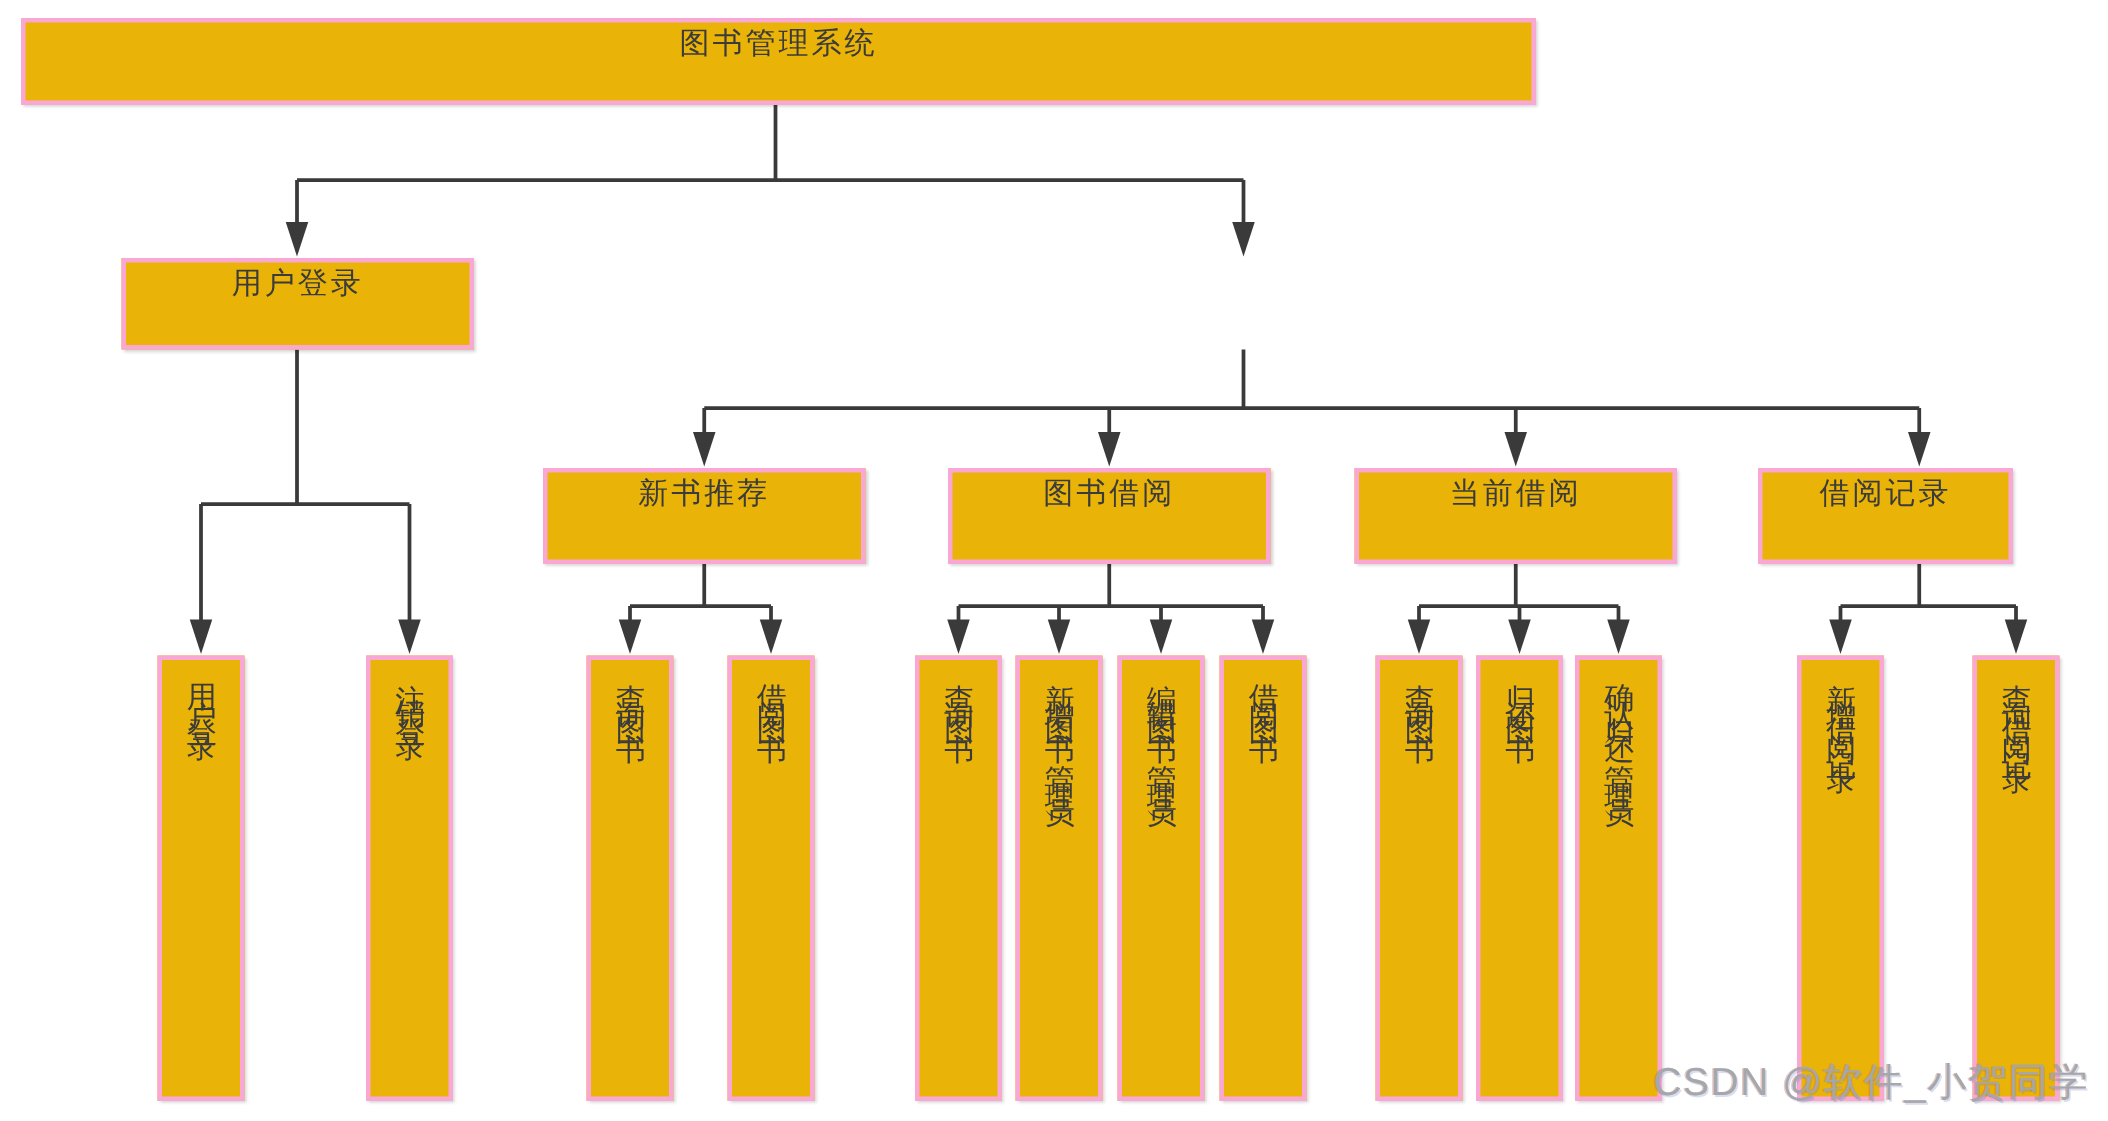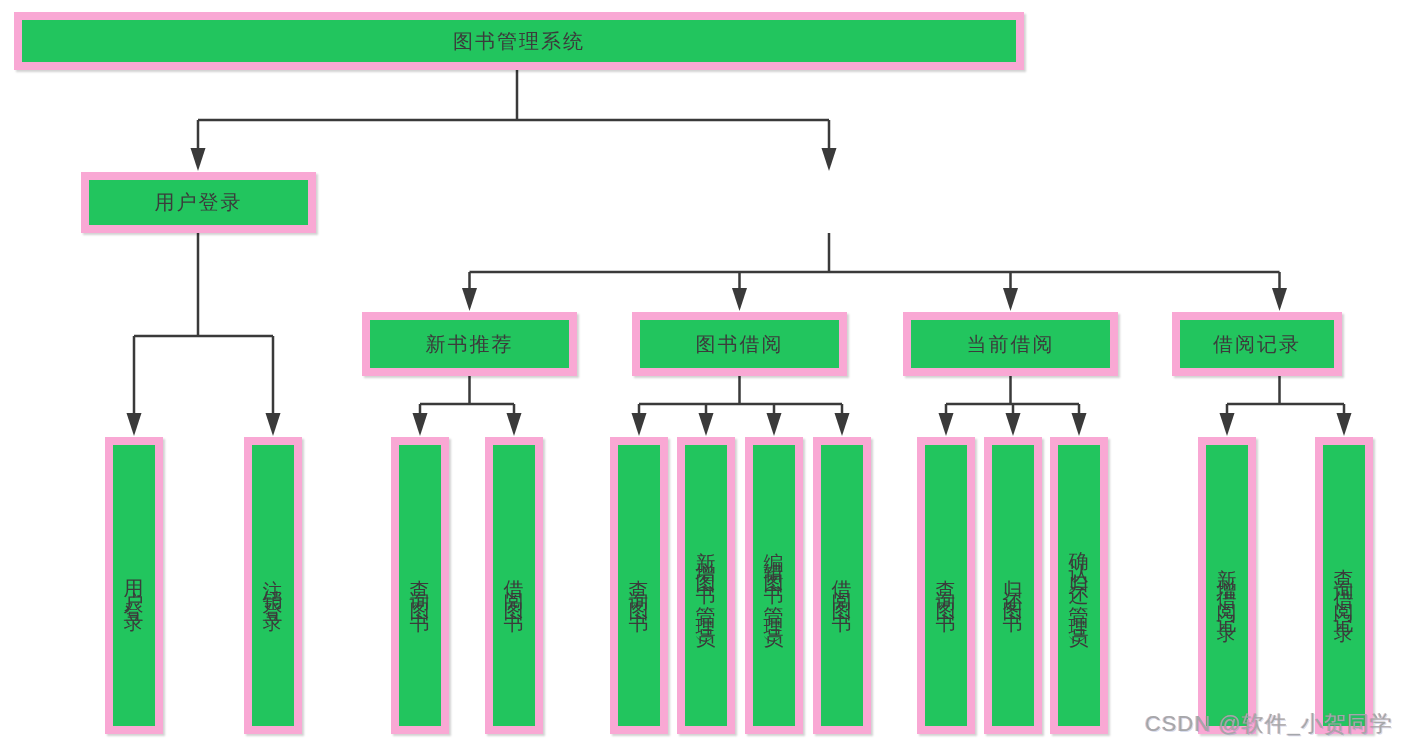--- a/index.html
+++ b/index.html
@@ -1,22 +1,22 @@
 <!DOCTYPE html>
 <html><head>
 <meta charset="utf-8">
 <style>
   html,body{margin:0;padding:0;background:#ffffff;}
   #canvas{
     position:relative;width:1405px;height:747px;background:#ffffff;overflow:hidden;
     font-family:"Liberation Sans","DejaVu Sans",sans-serif;color:#3b3b3b;
   }
   .node{
-    position:absolute;box-sizing:border-box;background:#22c55e;
-    border:8px solid #f9a8d4;display:flex;align-items:center;justify-content:center;
+    position:absolute;box-sizing:border-box;background:#eab308;
+    border:3px solid #f9a8d4;display:flex;justify-content:center;
     box-shadow:1.5px 1.5px 2px rgba(0,0,0,0.18);
   }
   .hlabel{font-size:20px;letter-spacing:2px;white-space:nowrap;}
   .leaf{width:58px;height:297px;top:437px;}
   .vlabel{
     writing-mode:vertical-rl;text-orientation:mixed;
     font-size:20px;letter-spacing:11px;line-height:1;white-space:nowrap;
   }
   
   #box-root        {left:14px;  top:12px;  width:1010px;height:58px;}
@@ -34,21 +34,21 @@
   #leaf-addbook    {left:677px;}
   #leaf-editbook   {left:745px;}
   #leaf-borrow2    {left:813px;}
   #leaf-query3     {left:917px;}
   #leaf-return     {left:984px;}
   #leaf-confirm    {left:1050px;}
   #leaf-addrecord  {left:1198px;}
   #leaf-queryrecord{left:1315px;}
   #connector-svg{position:absolute;left:0;top:0;width:1405px;height:747px;}
   #watermark{
-    position:absolute;right:12px;bottom:8px;font-size:22px;letter-spacing:1px;
+    position:absolute;right:12px;bottom:8px;font-size:26px;letter-spacing:1px;
     color:#a4a7ab;white-space:nowrap;z-index:5;
     text-shadow:-1px 0 0 rgba(190,100,90,0.35),1px 1px 0 rgba(100,120,190,0.25);
   }
 </style>
 </head>
 <body>
 
 <div id="canvas">
 
   <svg id="connector-svg" viewBox="0 0 1405 747" fill="none">

